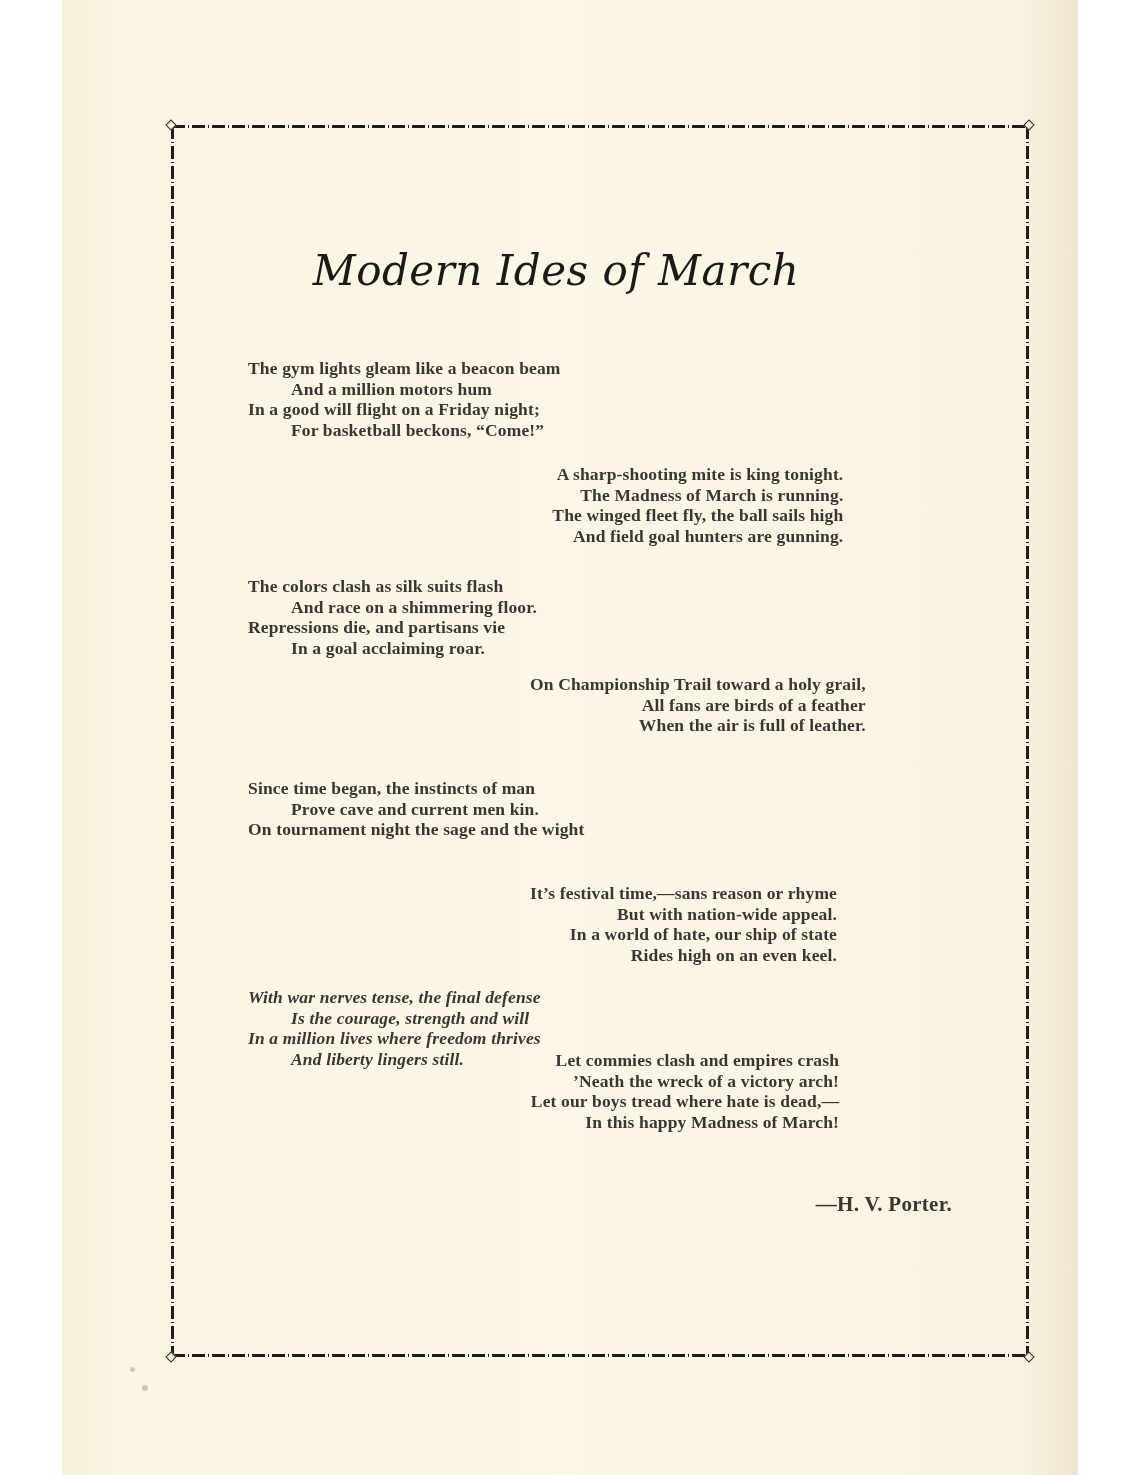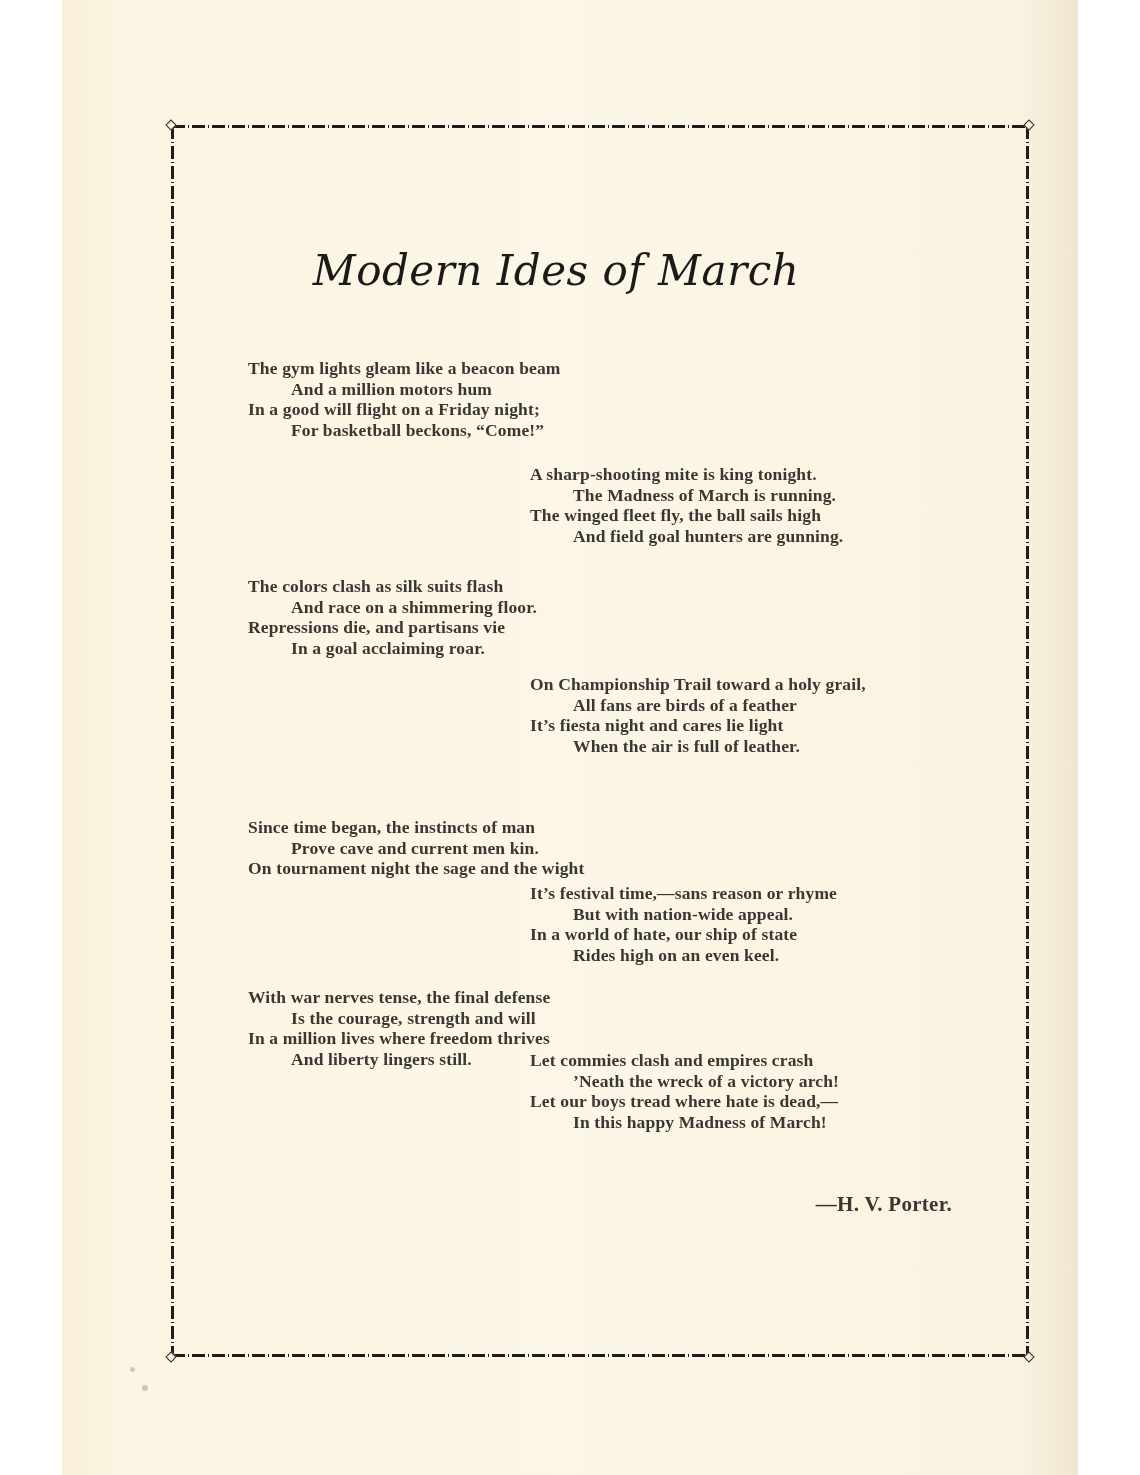--- a/index.html
+++ b/index.html
@@ -88,21 +88,21 @@
       letter-spacing: 0.15px;
     }
     .stanza .line {
       display: block;
       white-space: pre;
     }
     .stanza .line.indent {
       padding-left: 43px;
     }
     .stanza.left { left: 248px; }
-    .stanza.right { left: 530px; }
+    .stanza.right { left: 530px; text-align: right; }
 
     .attribution {
       position: absolute;
       right: 188px;
       top: 1192px;
       font-family: "Liberation Serif", "DejaVu Serif", serif;
       font-weight: bold;
       font-size: 21px;
       color: #3a3632;
       letter-spacing: 0.3px;
@@ -153,38 +153,37 @@
 <div class="stanza left" style="top:568px;margin-top:8px;">
   <span class="line">The colors clash as silk suits flash</span>
   <span class="line indent">And race on a shimmering floor.</span>
   <span class="line">Repressions die, and partisans vie</span>
   <span class="line indent">In a goal acclaiming roar.</span>
 </div>
 
 <div class="stanza right" style="top:674px;">
   <span class="line">On Championship Trail toward a holy grail,</span>
   <span class="line indent">All fans are birds of a feather</span>
-  <span class="line">It’s fiesta night and cares lie light</span>
   <span class="line indent">When the air is full of leather.</span>
 </div>
 
-<div class="stanza left" style="top:817px;">
+<div class="stanza left" style="top:778px;">
   <span class="line">Since time began, the instincts of man</span>
   <span class="line indent">Prove cave and current men kin.</span>
   <span class="line">On tournament night the sage and the wight</span>
 </div>
 
 <div class="stanza right" style="top:883px;">
   <span class="line">It’s festival time,—sans reason or rhyme</span>
   <span class="line indent">But with nation-wide appeal.</span>
   <span class="line">In a world of hate, our ship of state</span>
   <span class="line indent">Rides high on an even keel.</span>
 </div>
 
-<div class="stanza left" style="top:987px;">
+<div class="stanza left" style="top:987px;font-style:italic;">
   <span class="line">With war nerves tense, the final defense</span>
   <span class="line indent">Is the courage, strength and will</span>
   <span class="line">In a million lives where freedom thrives</span>
   <span class="line indent">And liberty lingers still.</span>
 </div>
 
 <div class="stanza right" style="top:1050px;">
   <span class="line">Let commies clash and empires crash</span>
   <span class="line indent">’Neath the wreck of a victory arch!</span>
   <span class="line">Let our boys tread where hate is dead,—</span>

